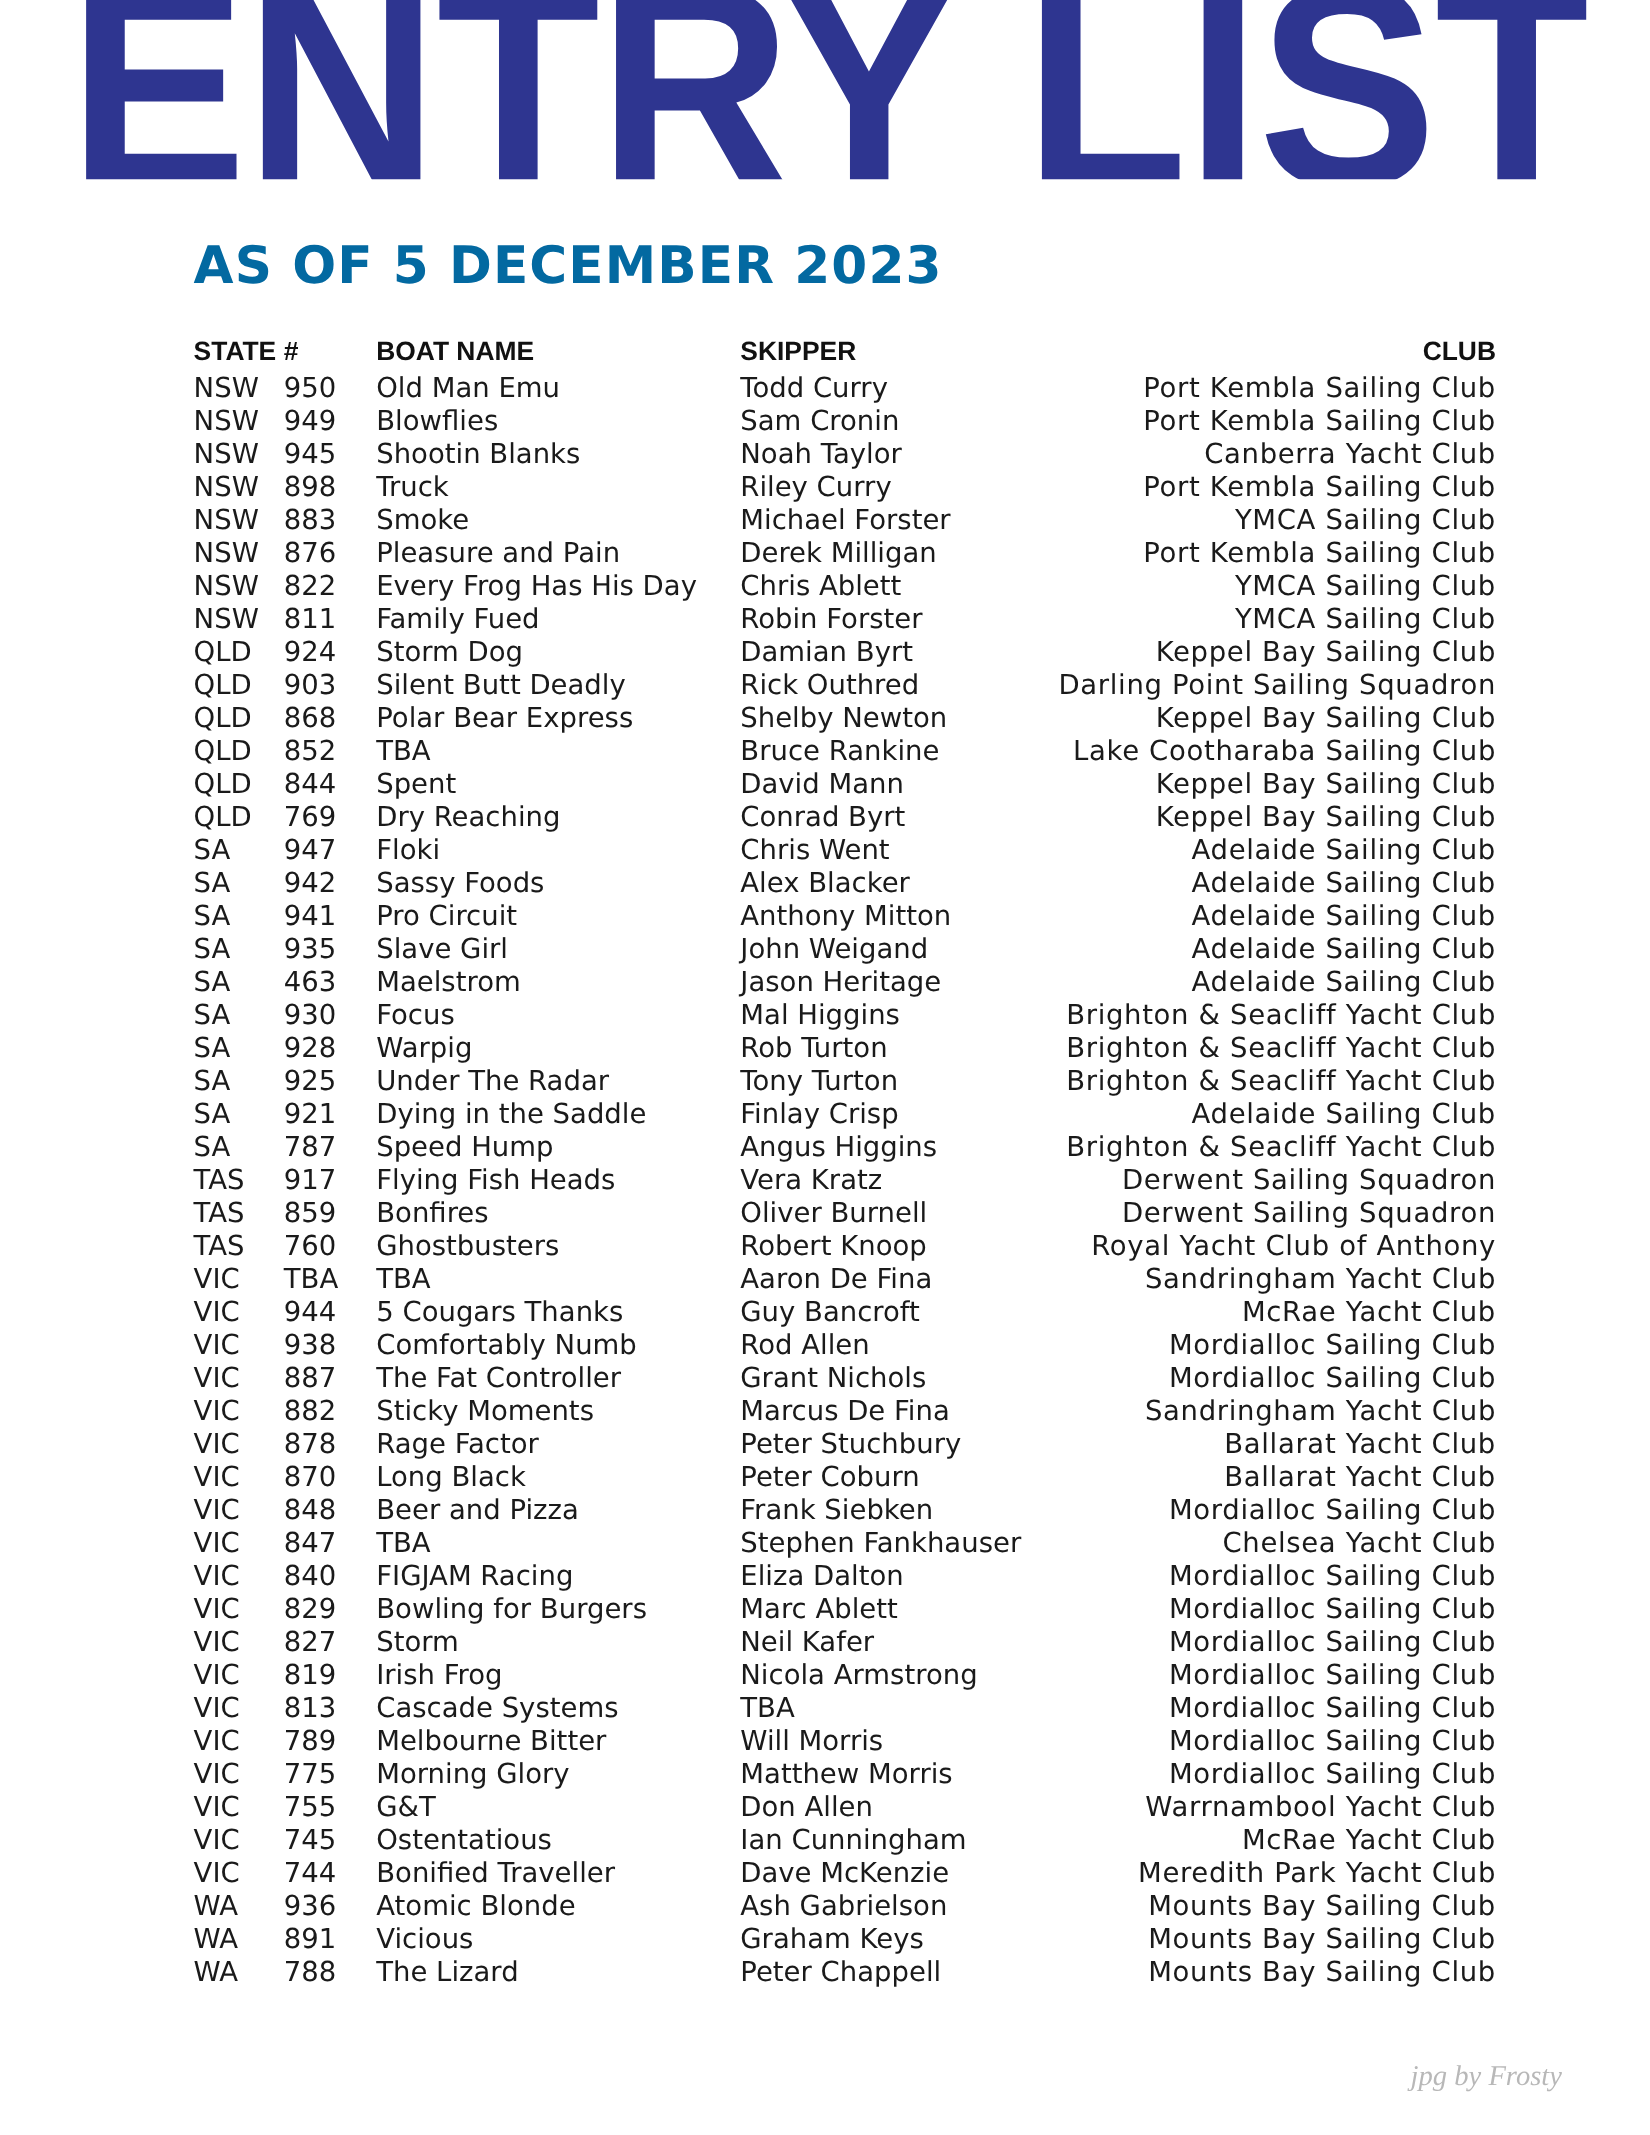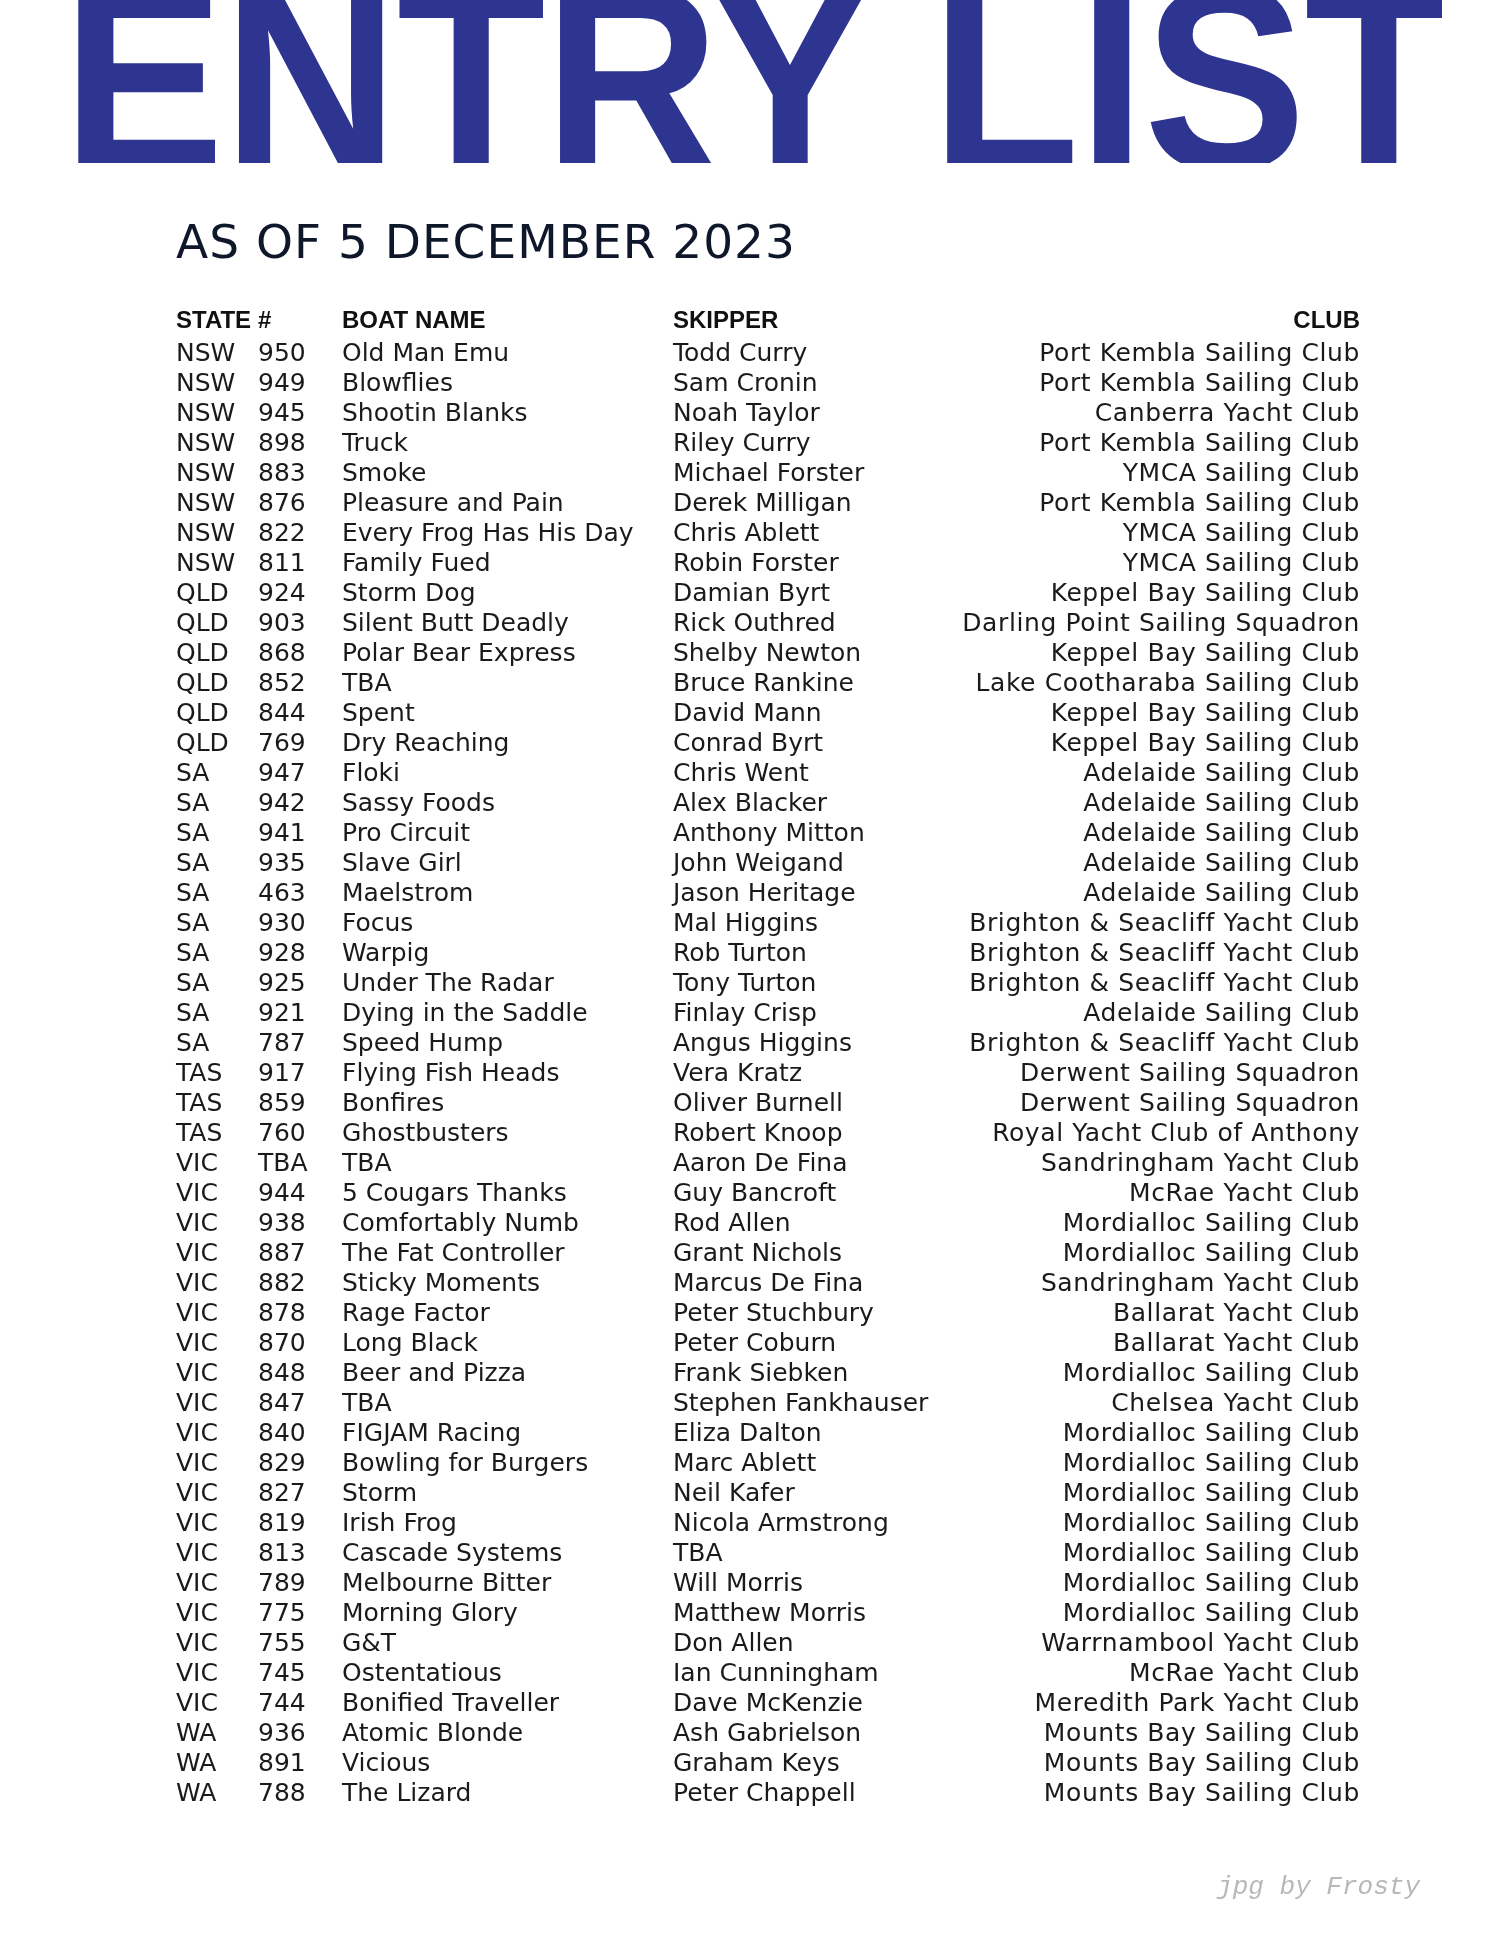--- a/index.html
+++ b/index.html
@@ -33,24 +33,24 @@
       white-space: nowrap;
       transform: scaleX(0.93);
       transform-origin: left top;
       letter-spacing: -2px;
     }
     .subtitle {
       position: absolute;
       left: 176px;
       top: 212px;
       font-family: "DejaVu Sans", sans-serif;
-      font-weight: normal;
+      font-weight: bold;
       font-size: 47px;
       line-height: 60px;
-      color: #0f172a;
+      color: #0369a1;
       letter-spacing: 1px;
       white-space: nowrap;
     }
     .table {
       position: absolute;
       left: 176px;
       top: 302px;
       width: 1184px;
     }
     .row {
@@ -86,21 +86,21 @@
     }
     .row.data .c-club {
       font-family: "DejaVu Sans", sans-serif;
       font-size: 25px;
       letter-spacing: 0.6px;
     }
     .footer-credit {
       position: absolute;
       right: 80px;
       top: 1872px;
-      font-family: Liberation Mono, monospace;
+      font-family: Liberation Serif, serif;
       font-style: italic;
       font-size: 26px;
       color: #b8b8b8;
     }
   </style>
 </head>
 <body>
 
 <div class="banner">
   <span class="banner-text">ENTRY LIST</span>

